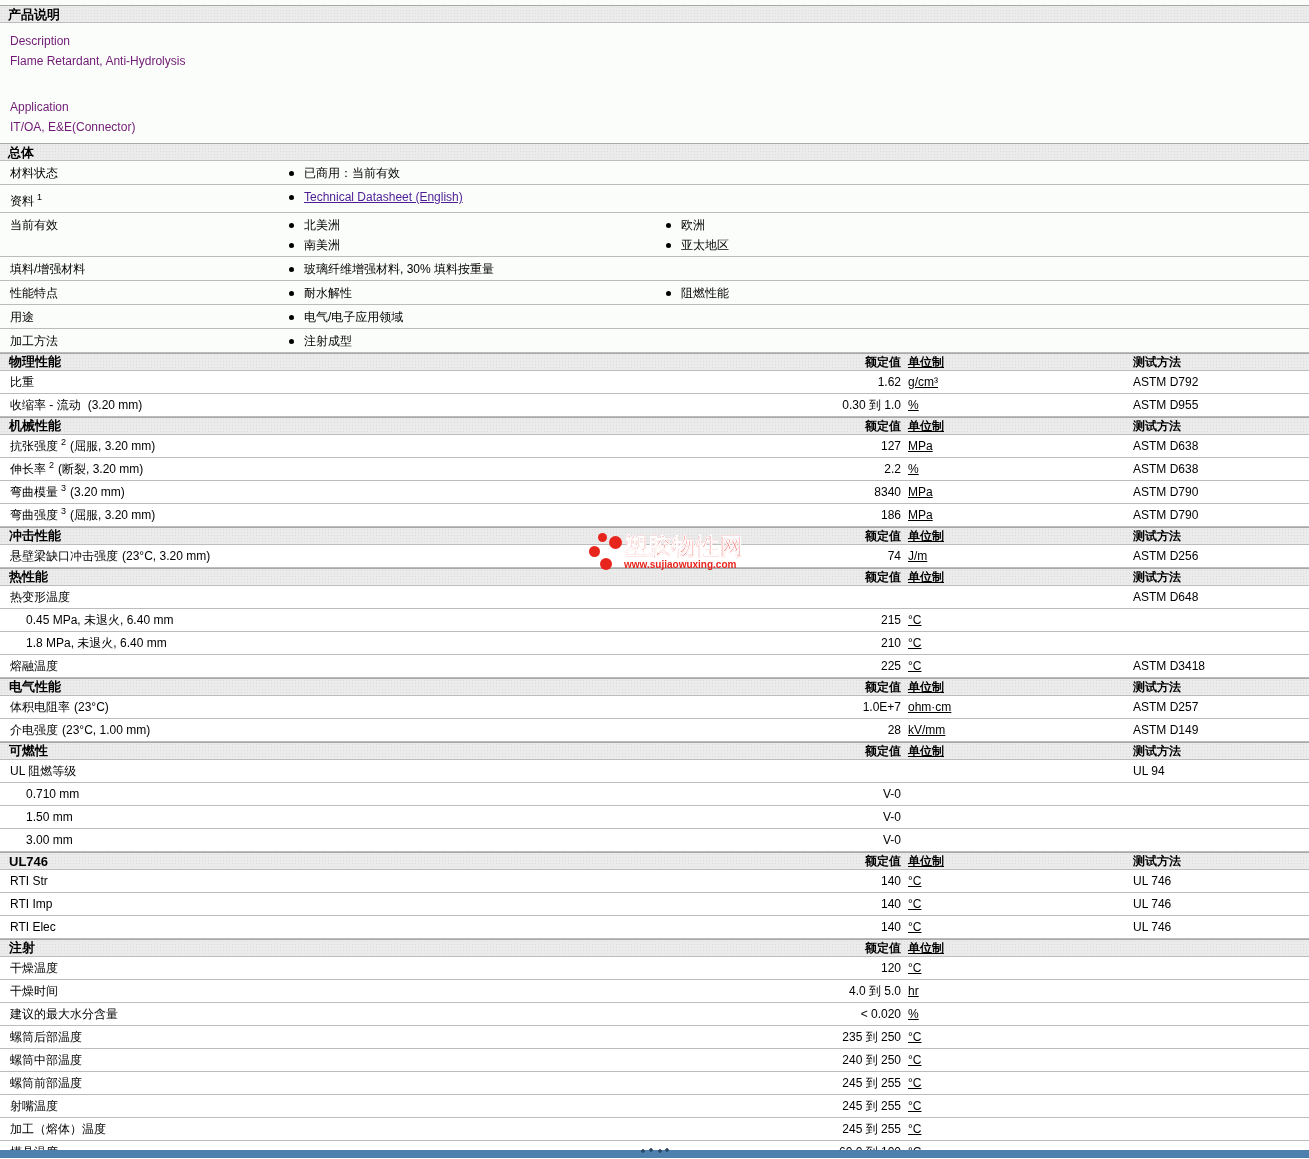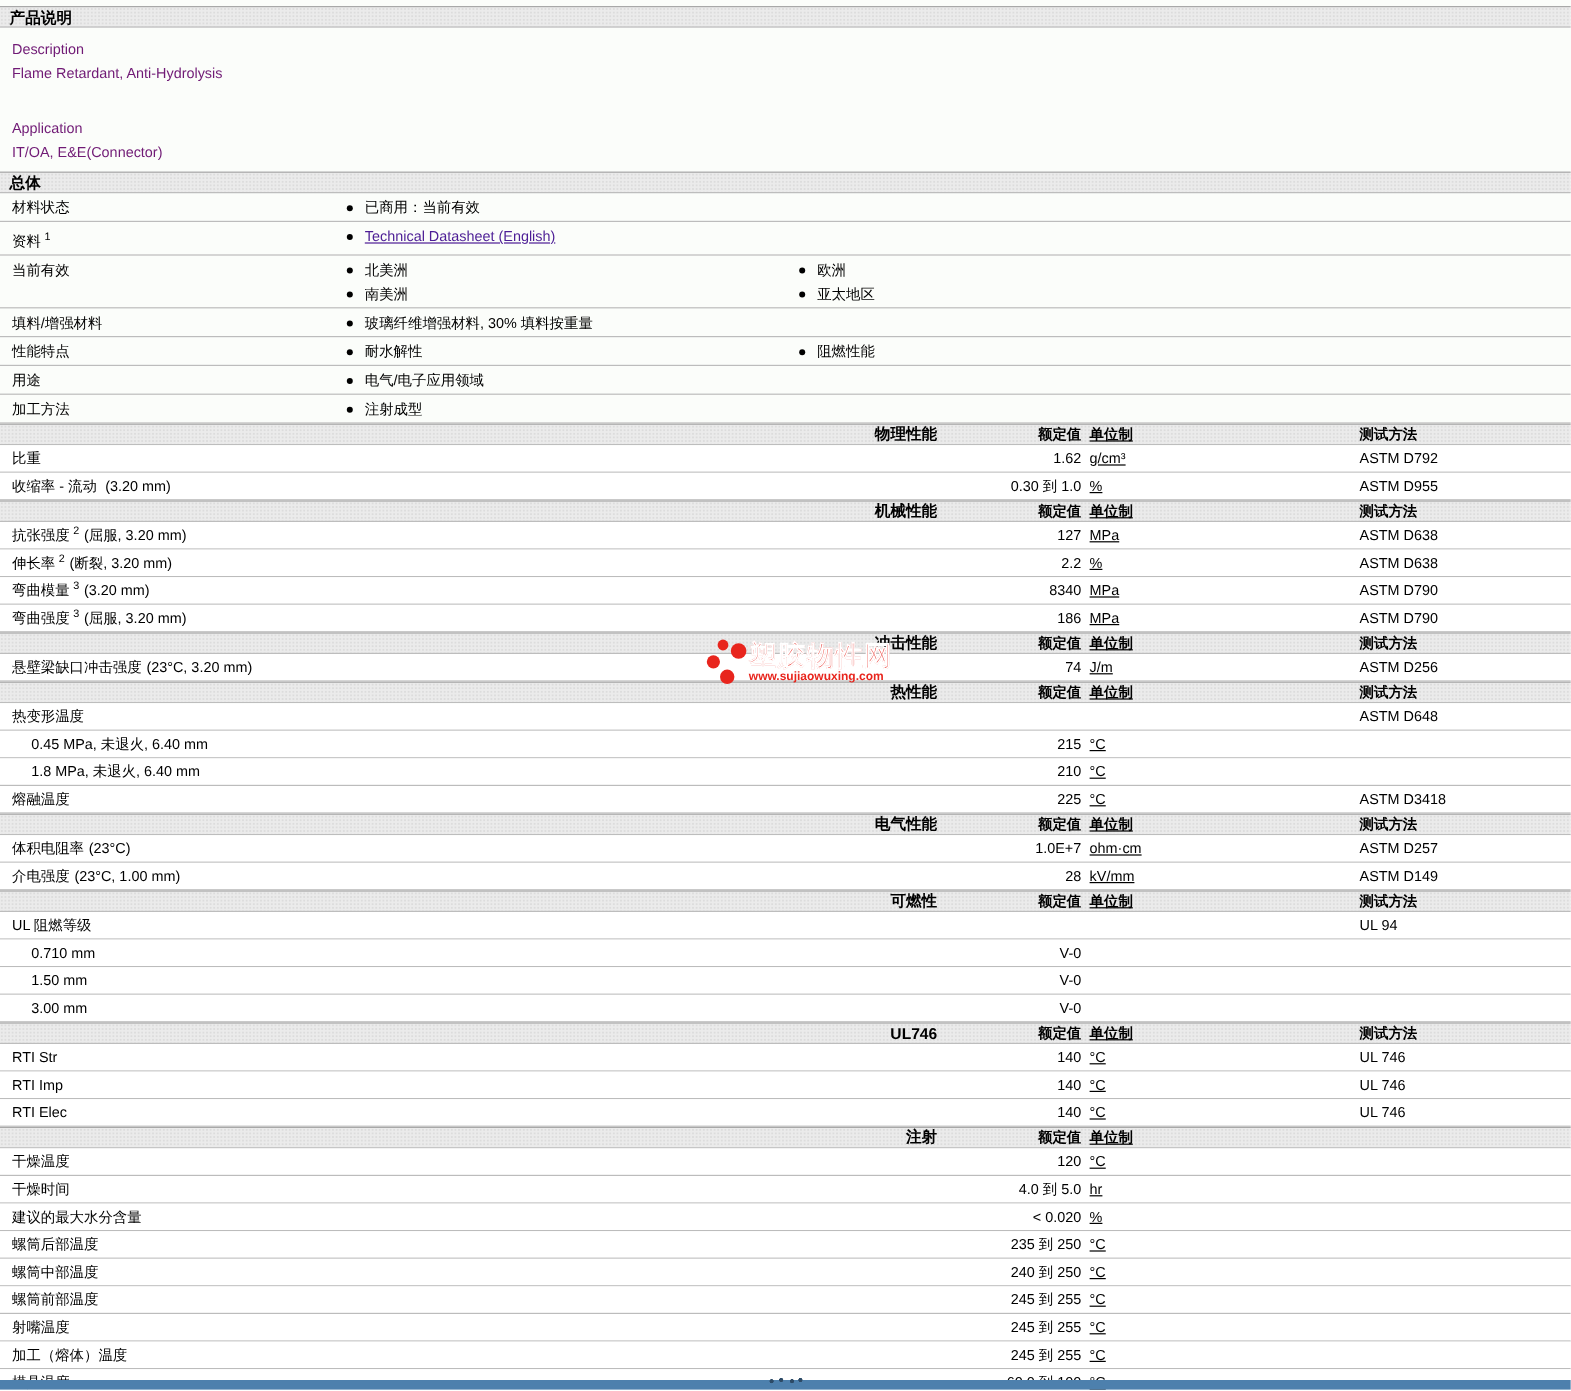--- a/index.html
+++ b/index.html
@@ -31,21 +31,21 @@
   sup { font-size:9px; vertical-align:super; margin-left:3px; }
   a.doclink { color:#4c1d95; text-decoration:underline; }
 
   
   .pshead { display:flex; align-items:center; height:18px;
     background-color:#ebebeb;
     background-image: radial-gradient(circle, #dcdcdc 0.6px, rgba(0,0,0,0) 0.7px);
     background-size:3px 3px;
     border-top:1px solid #a8a8a8; border-bottom:1px solid #bdbdbd;
     font-weight:bold; }
-  .pstitle { flex:1; padding-left:9px; font-size:13px;text-align:right; }
+  .pstitle { flex:1; padding-left:9px; font-size:13px; }
   .prow { display:flex; align-items:center; height:23px; border-bottom:1px solid #bcbcbc; background:#fff; }
   .plabel { flex:1; padding-left:10px; }
   .plabel.indent { padding-left:26px; }
   .pval { width:120px; text-align:right; }
   .punit { width:232px; padding-left:7px;text-decoration:underline; }
   .pmethod { width:176px; }
   .cond { margin-left:4px; }
 
   
   .watermark { position:absolute; left:588px; top:532px; display:flex; z-index:5;align-items:flex-end; }

